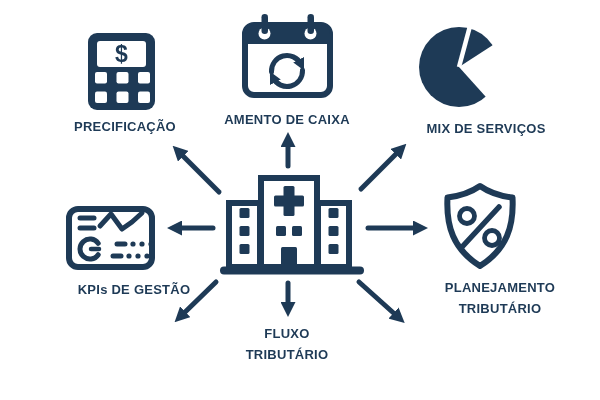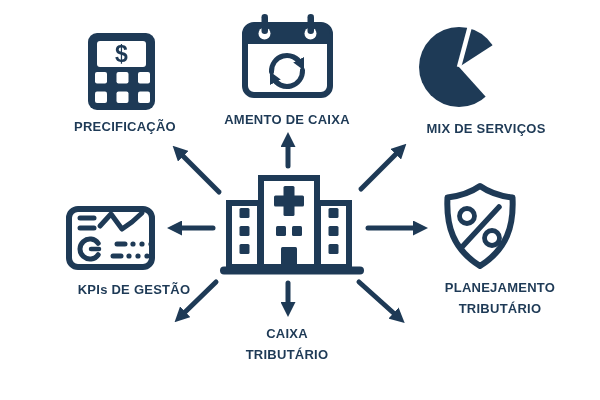--- a/index.html
+++ b/index.html
@@ -156,17 +156,17 @@
   <div class="label" style="left:486px; top:119px;">MIX DE SERVIÇOS</div>
 
   <div class="label" style="left:113px; top:280px;margin-left:21px;">KPIs DE GESTÃO</div>
 
   <div class="label multi" style="left:500px; top:277px;">
     <div>PLANEJAMENTO</div>
     <div>TRIBUTÁRIO</div>
   </div>
 
   <div class="label multi" style="left:287px; top:323px;">
-    <div>CAIXA</div>
+    <div>FLUXO</div>
     <div>TRIBUTÁRIO</div>
   </div>
 
 </div>
 
 </body></html>

